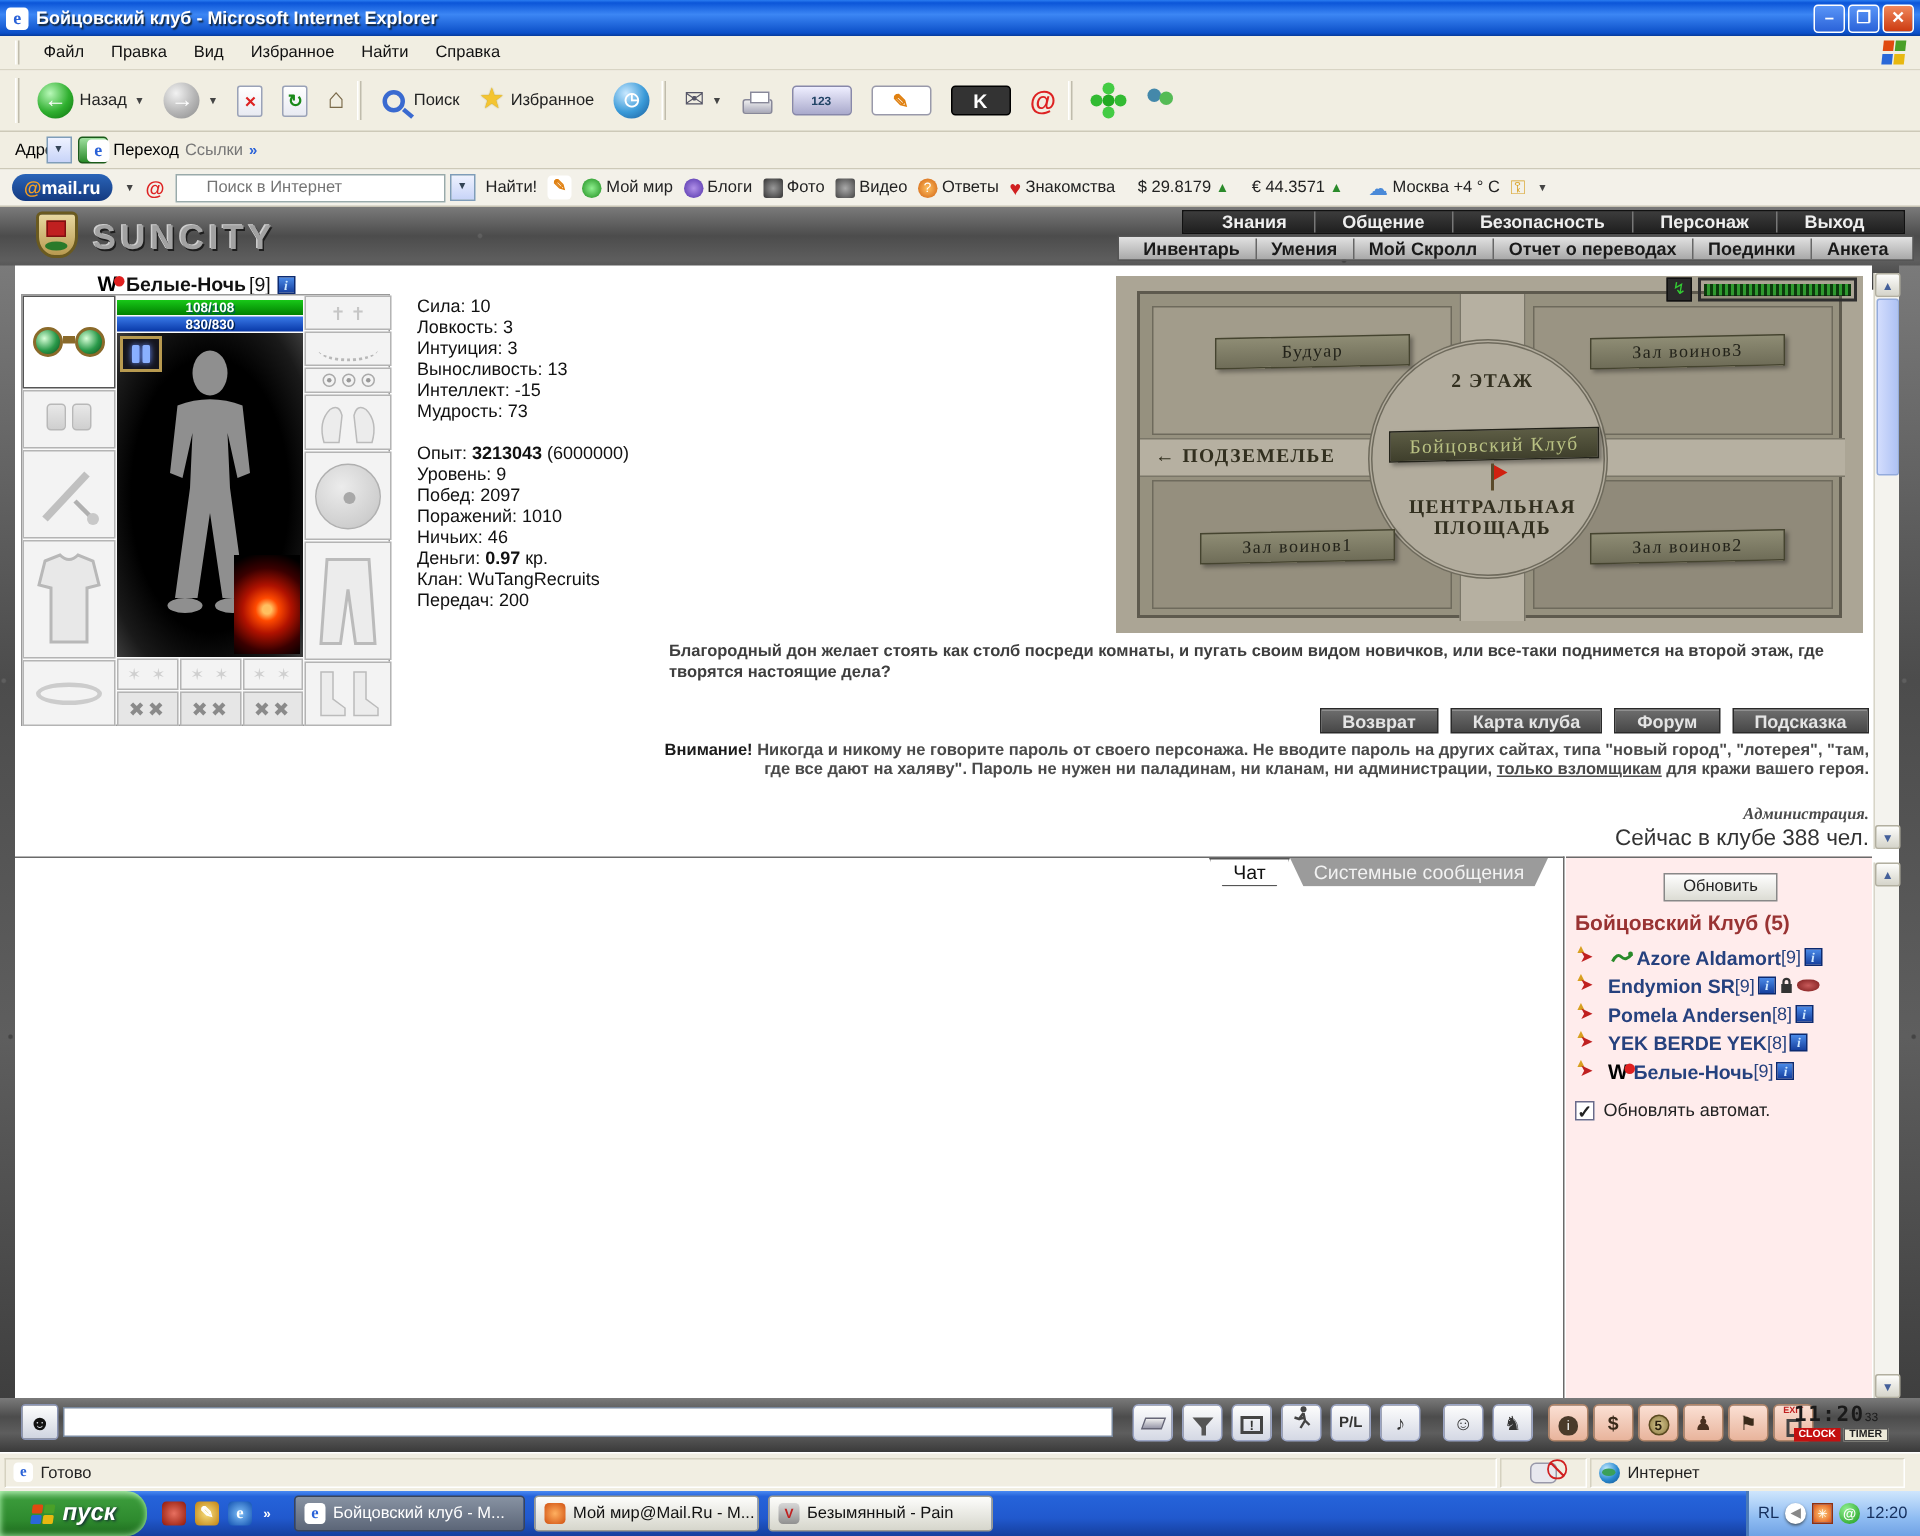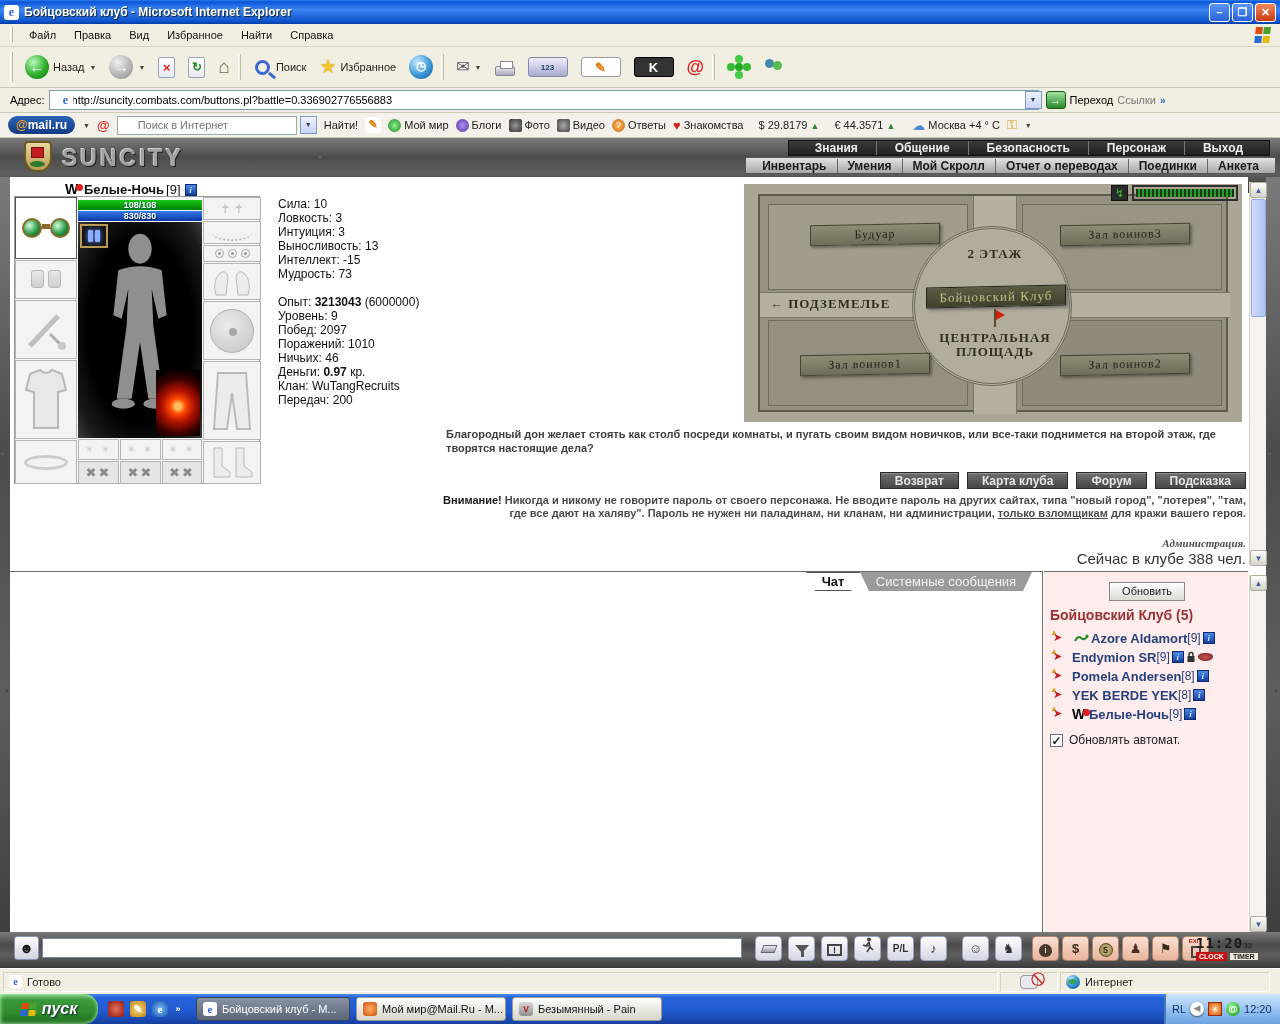--- a/index.html
+++ b/index.html
@@ -140,21 +140,21 @@
 #warning .wu2{text-decoration:underline}
 #admin{position:absolute;right:2px;top:360px;font-size:11px;font-style:italic;font-weight:bold;color:#4a4a4a;font-family:"Liberation Serif",serif}
 #online{position:absolute;right:2px;top:373px;font-size:15px;color:#333}
 
 .sb-track{position:absolute;left:1249px;width:17px;background:#f4f3ee;border-left:1px solid #d8d5c8}
 .sb-btn{position:absolute;left:0;width:17px;height:16px;background:linear-gradient(#fdfdfb,#d5d4ca);border:1px solid #b2afa0;border-radius:2px;color:#44609a;font-size:8px;text-align:center;line-height:15px}
 .sb-thumb{position:absolute;left:1px;width:15px;background:linear-gradient(90deg,#d3ddfd,#aec2f4);border:1px solid #93abdc;border-radius:2px}
 
 #chat-left{position:absolute;top:571px;left:10px;width:1033px;height:361px;background:#fff;border-top:1px solid #6a6a6a;border-right:1px solid #6a6a6a}
 #chat-panel{position:absolute;top:571px;left:1044px;width:204px;height:361px;background:#ffecec;border-top:1px solid #6a6a6a;padding:6px 4px 0 6px;overflow:hidden}
-.tab{position:absolute;top:572px;height:19px;clip-path:polygon(0 0,100% 0,calc(100% - 9px) 100%,9px 100%);display:flex;align-items:center;justify-content:center;font-size:13px;font-weight:bold}
+.tab{position:absolute;top:572px;height:19px;clip-path:polygon(0 0,100% 0,calc(100% - 9px) 100%,9px 100%);display:flex;align-items:center;justify-content:center;font-size:13px;font-weight:normal}
 #tab-chat{left:806px;width:54px;background:#fff;color:#111;border:1px solid #555}
 #tab-system{left:860px;width:172px;background:#9b9b9b;color:#f2f2f2;font-weight:normal}
 .refresh-btn{display:block;margin:4px auto 6px auto;width:76px;height:19px;background:linear-gradient(#fefefe,#dcdcd4);border:1px solid #888;font-size:11px;color:#222;text-align:center;line-height:17px}
 #panel-title{font-size:14px;font-weight:bold;color:#993333;margin:2px 0 6px 0}
 .user-row{display:flex;align-items:center;height:18px;margin-bottom:1px;white-space:nowrap}
 .atk{position:relative;width:18px;height:14px;margin-right:4px;flex:0 0 18px}
 .atk:before{content:"▲";position:absolute;left:0;top:-3px;color:#d8a020;font-size:8px}
 .atk:after{content:"➤";position:absolute;left:3px;top:0;color:#c02020;font-size:11px}
 .uname{font-size:13px;font-weight:bold;color:#26417e}
 .ulevel{font-size:12px;color:#26417e}
@@ -290,21 +290,20 @@
         <span class="flower"></span>
       </span>
     <span class="tbtn">
         <span class="people"></span>
       </span>
   </div>
 
   <div id="addressbar">
     <span>Адрес:</span>
     <span class="ie-ico addr-ico">e</span>
-    <input id="address-input" value="http://suncity.combats.com/buttons.pl?battle=0.336902776556883" style="">
     <span class="combo-btn">▼</span>
     <span class="go-ico">→</span>
     <span>Переход</span>
     <span class="links-lbl">Ссылки</span>
     <span class="chev">»</span>
   </div>
 
   <div id="mailbar">
     <span class="mlogo"><b>@</b><span>mail.ru</span></span>
     <span class="dd">▼</span>

